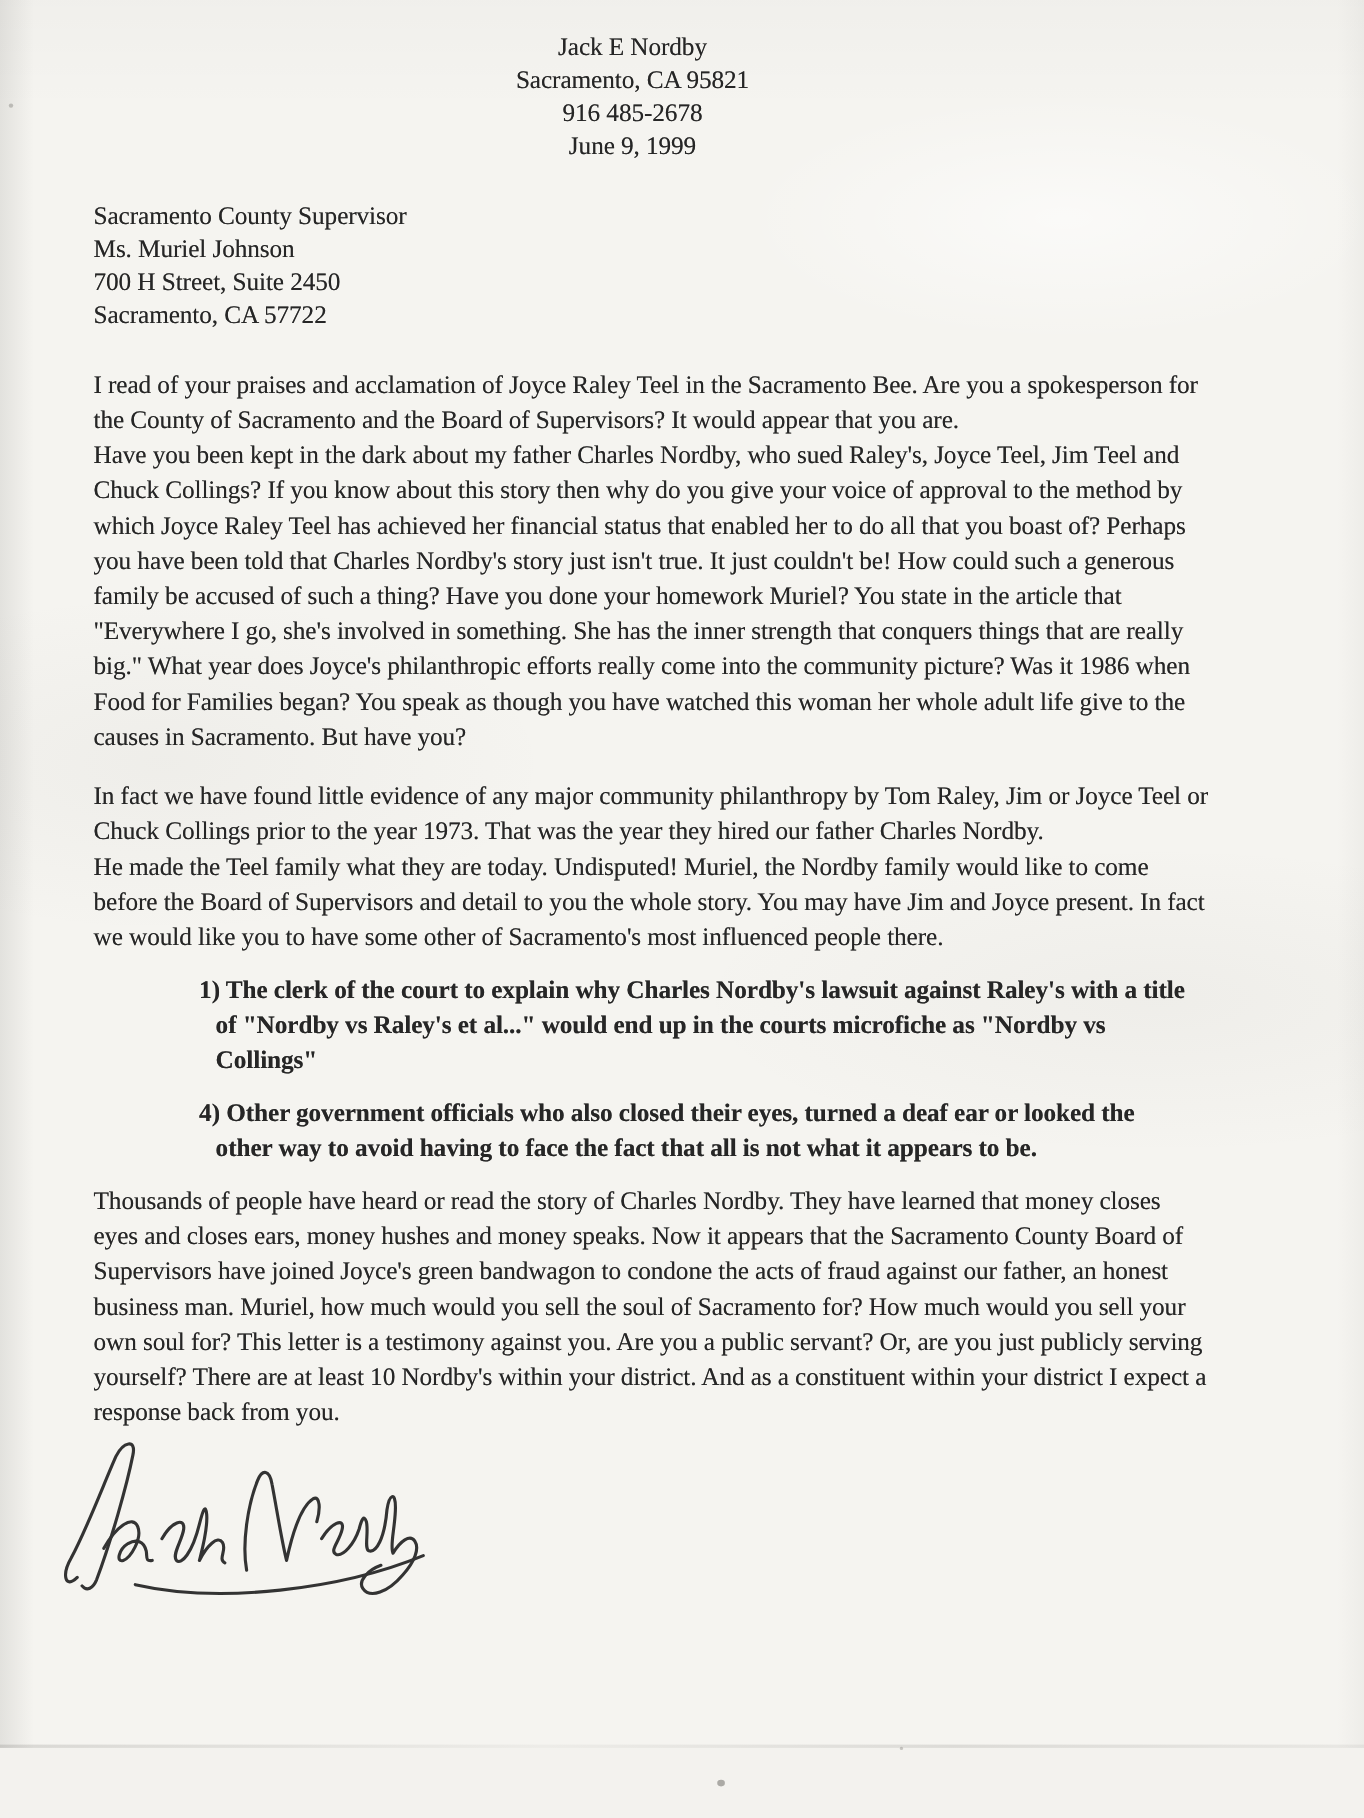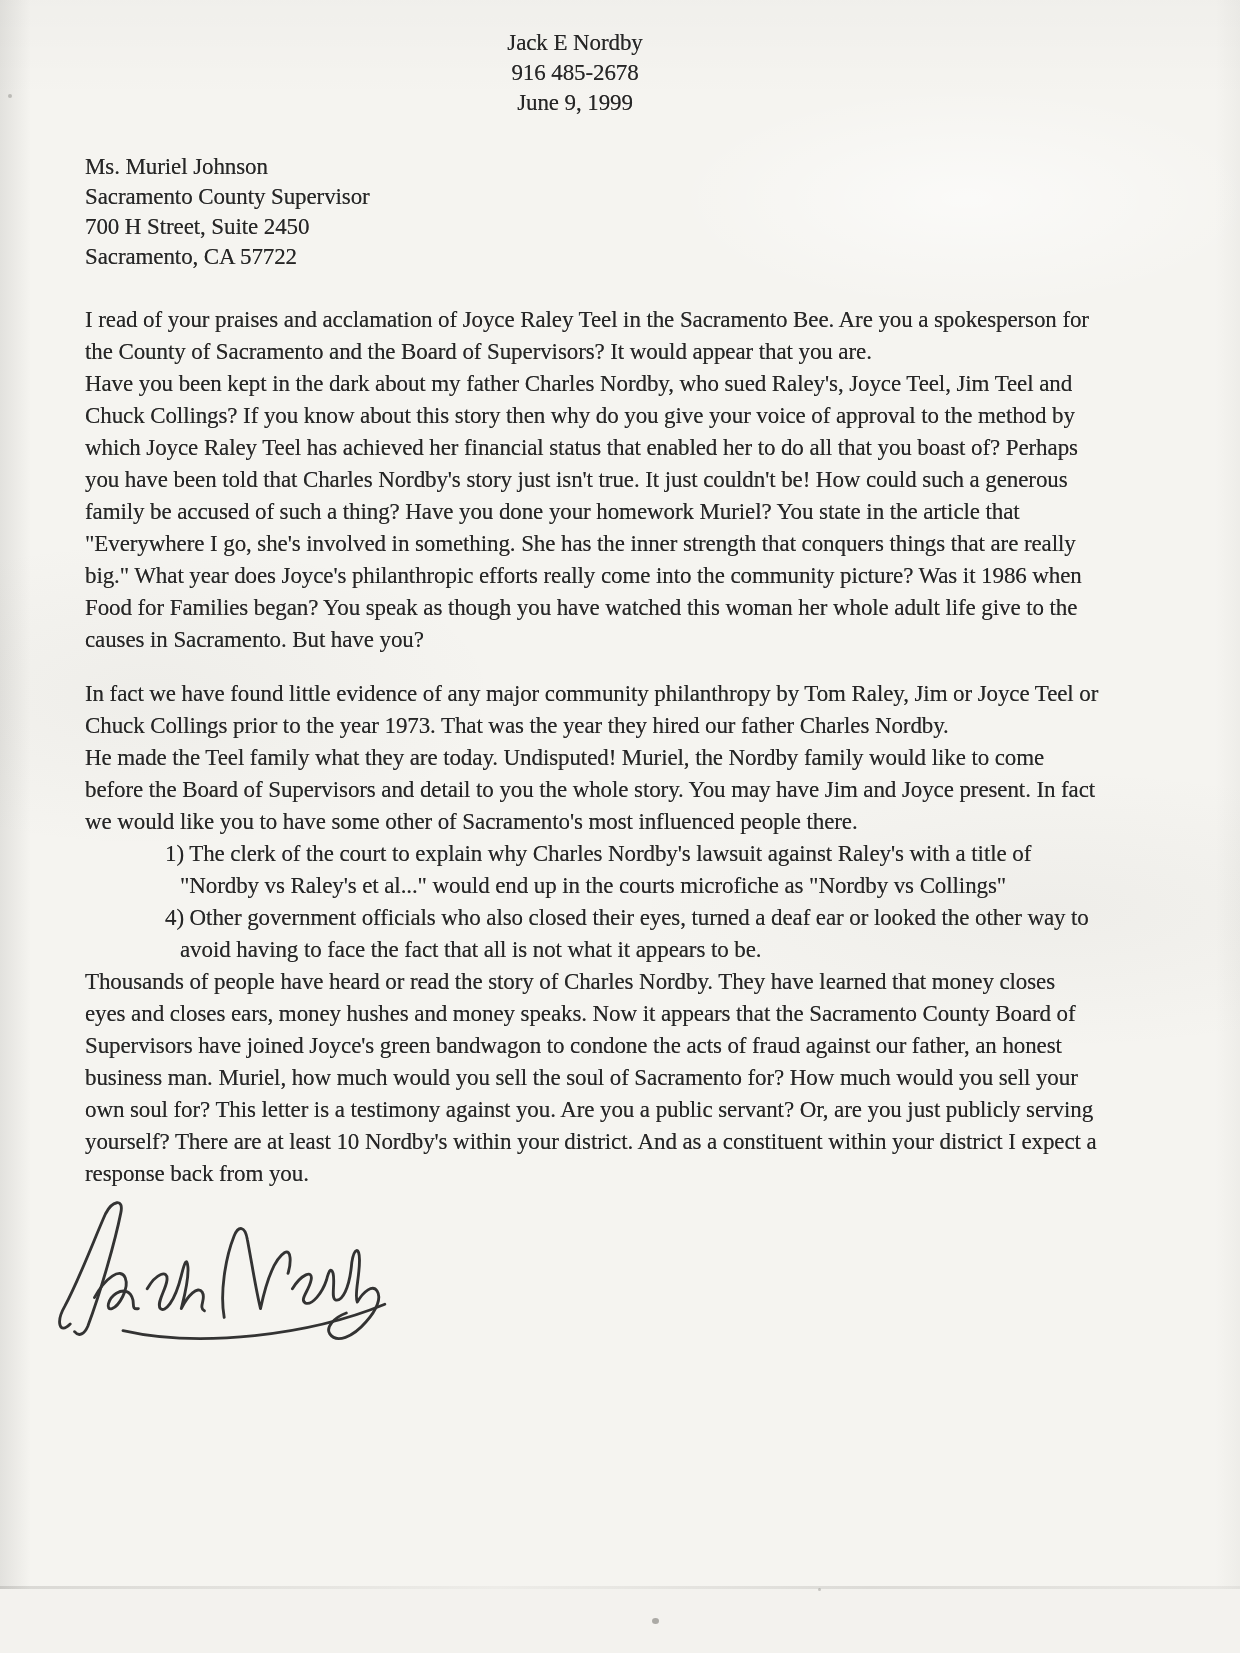--- a/index.html
+++ b/index.html
@@ -80,48 +80,50 @@
   }
   .para { margin: 0; }
   .para + .para-gap { height: 22px; }
   .para-line { margin: 0; }
   .numbered-list {
     margin: 0;
   }
   .list-item {
     padding-left: 95px;
     text-indent: -15px;
-    margin: 0;
+    margin: 16px;
+    font-weight: bold;
   }
   .closing-block {
     margin-top: 30px;
   }
   .signature {
     margin-top: 4px;
     margin-left: -28px;
   }
   .signature svg { display: block; }
 </style>
 </head>
 <body>
 
 <div class="paper">
   <div class="scan-shading"></div>
 
   <div class="content">
 
     <div class="sender-block">
       <div class="para-line">Jack E Nordby</div>
+      <div class="para-line">Sacramento, CA 95821</div>
       <div class="para-line">916 485-2678</div>
       <div class="para-line">June 9, 1999</div>
     </div>
 
     <div class="recipient-block">
+      <div class="para-line">Sacramento County Supervisor</div>
       <div class="para-line">Ms. Muriel Johnson</div>
-      <div class="para-line">Sacramento County Supervisor</div>
       <div class="para-line">700 H Street, Suite 2450</div>
       <div class="para-line">Sacramento, CA 57722</div>
     </div>
 
 
     <div class="para">
       <div class="para-line">I read of your praises and acclamation of Joyce Raley Teel in the Sacramento Bee. Are you a spokesperson for the County of Sacramento and the Board of Supervisors? It would appear that you are.</div>
       <div class="para-line">Have you been kept in the dark about my father Charles Nordby, who sued Raley's, Joyce Teel, Jim Teel and Chuck Collings? If you know about this story then why do you give your voice of approval to the method by which Joyce Raley Teel has achieved her financial status that enabled her to do all that you boast of? Perhaps you have been told that Charles Nordby's story just isn't true. It just couldn't be! How could such a generous family be accused of such a thing? Have you done your homework Muriel?  You state in the article that "Everywhere I go, she's involved in something. She has the inner strength that conquers things that are really big." What year does Joyce's philanthropic efforts really come into the community picture? Was it 1986 when Food for Families began?  You speak as though you have watched this woman her whole adult life give to the causes in Sacramento. But have you?</div>
     </div>
 

